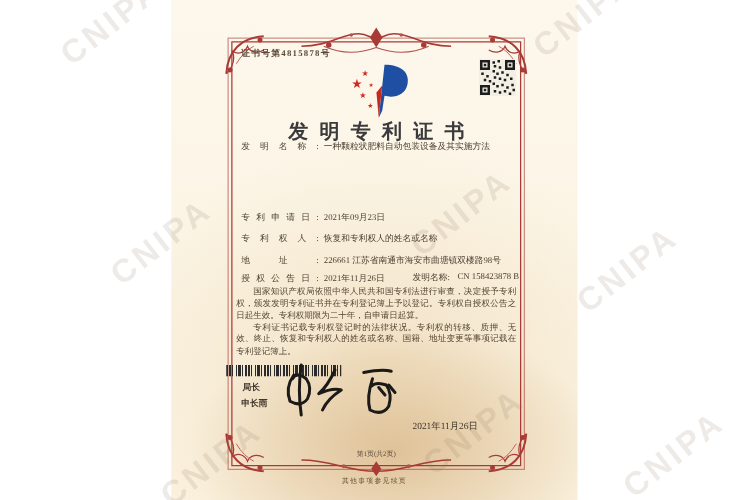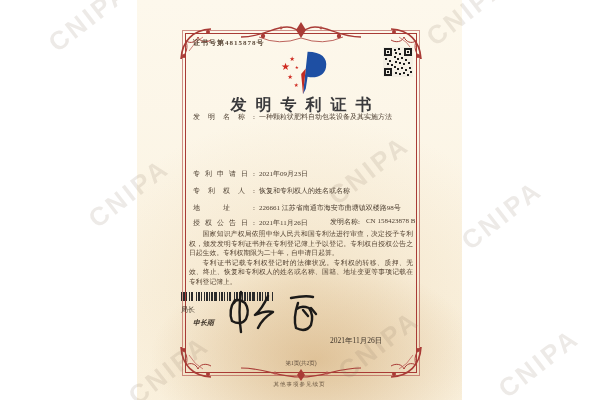--- a/index.html
+++ b/index.html
@@ -47,22 +47,22 @@
     font-size:6.8px;line-height:9.6px;color:#564433;text-align:justify;
   }
   .paras p{margin:0;text-indent:2em;}
   .barcode{
     position:absolute;left:44px;top:292px;width:92px;height:9px;z-index:3;
     background:repeating-linear-gradient(90deg,
       #2b2b2b 0 1.2px, transparent 1.2px 2.2px,
       #2b2b2b 2.2px 4.2px, transparent 4.2px 5px,
       #2b2b2b 5px 5.8px, transparent 5.8px 7.6px);
   }
-  .director-label{position:absolute;left:44px;top:305px;font-size:7px;font-weight:400;color:#3f352a;z-index:3;}
-  .director-name{position:absolute;left:56px;top:318px;font-size:7px;font-weight:600;color:#3f352a;z-index:3;font-style:italic;}
+  .director-label{position:absolute;left:57px;top:305px;font-size:7px;font-weight:700;color:#3f352a;z-index:3;}
+  .director-name{position:absolute;left:56px;top:318px;font-size:7px;font-weight:600;color:#3f352a;z-index:3;}
   .signature{position:absolute;left:84px;top:288px;width:106px;height:48px;z-index:4;}
   .issue-date{position:absolute;left:193px;top:336px;font-size:7.5px;color:#3f352a;z-index:3;}
   .page-indicator{position:absolute;left:48px;top:360px;width:232px;text-align:center;font-size:5.5px;color:#5c4a3a;z-index:3;}
   .foot-note{position:absolute;left:0;top:381px;width:325px;text-align:center;font-size:5.5px;color:#6a5742;letter-spacing:1px;z-index:3;}
 </style>
 </head>
 <body>
 
 <div class="photo">
 

